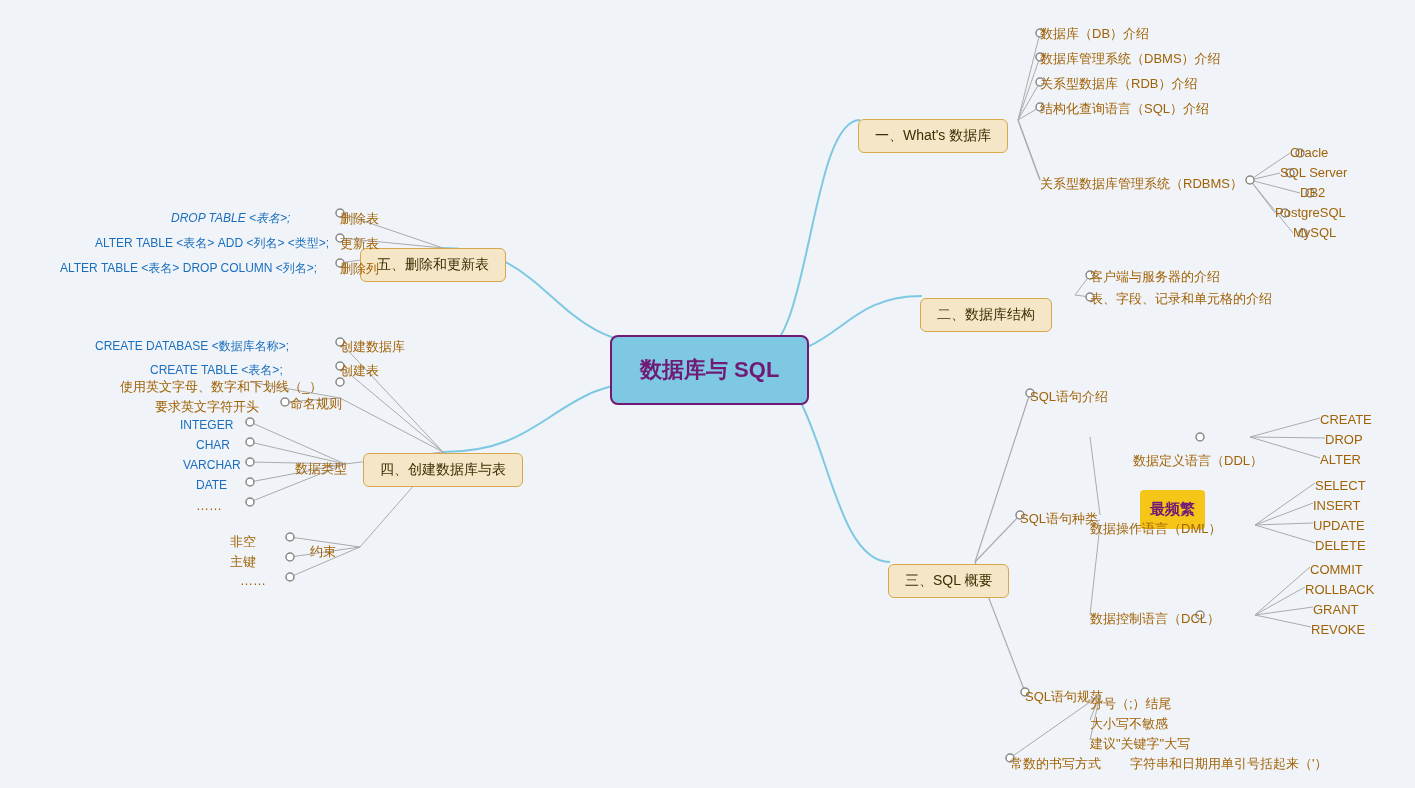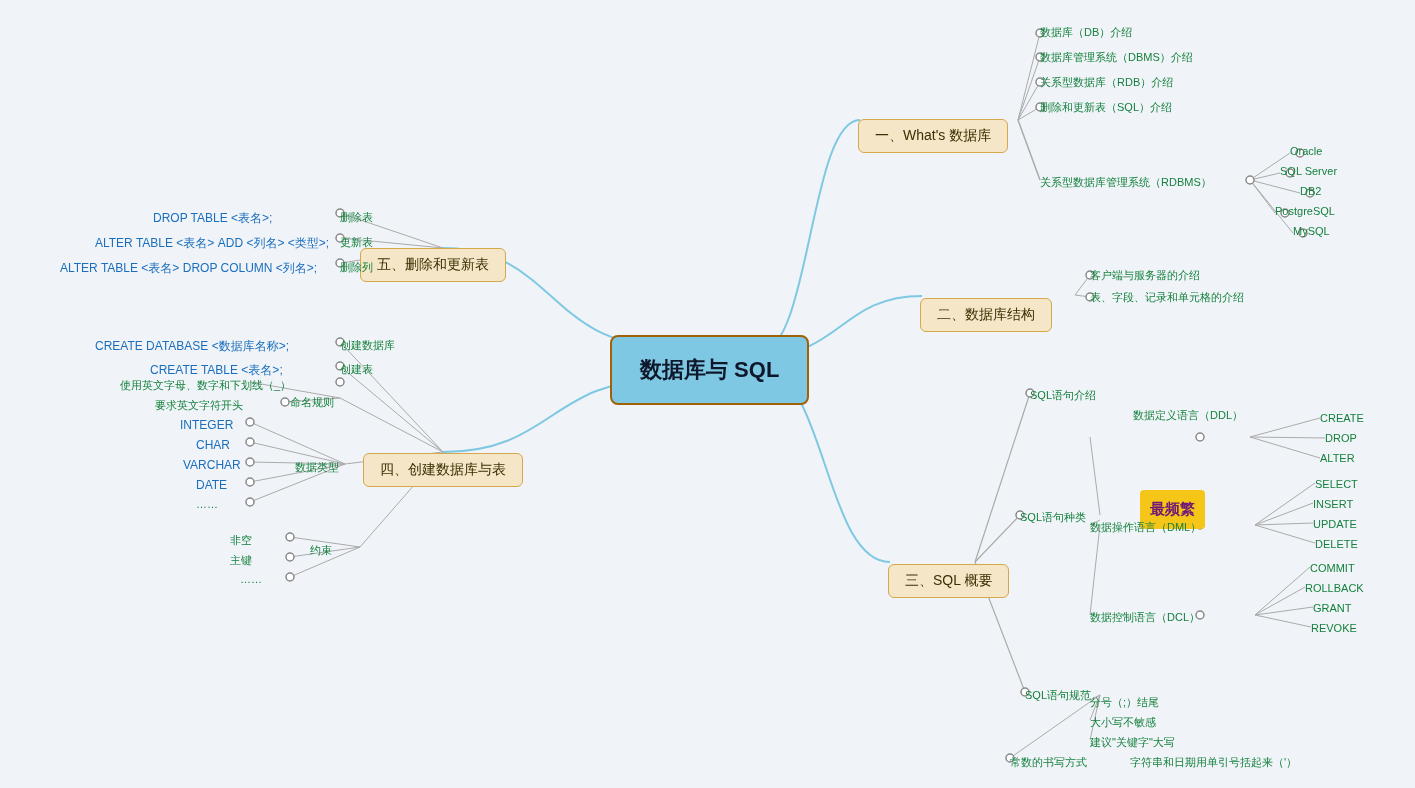--- a/index.html
+++ b/index.html
@@ -19,41 +19,41 @@
       pointer-events: none;
       z-index: 0;
     }
     .node {
       position: absolute;
       z-index: 2;
       text-align: center;
     }
     .center-node {
       background: #7ec8e3;
-      border: 2px solid #a16207;
+      border: 2px solid #701a75;
       border-radius: 8px;
       padding: 18px 28px;
       font-size: 22px;
       font-weight: bold;
-      color: #0f172a;
+      color: #701a75;
       white-space: nowrap;
     }
     .branch-node {
       background: #f5e6c8;
       border: 1.5px solid #d4a84b;
       border-radius: 6px;
       padding: 7px 16px;
       font-size: 14px;
       color: #3a3000;
       white-space: nowrap;
       margin-top: 16px;
     }
     .text-node {
-      font-size: 11px;
-      color: #15803d;
+      font-size: 13px;
+      color: #a16207;
       white-space: nowrap;
       background: transparent;
     }
     .code-text {
       color: #1a6ebd;
       font-size: 12px;
       white-space: nowrap;
     }
     .highlight-node {
       background: #f5c518;
@@ -163,21 +163,21 @@
 
 <div class="node center-node" style="left:610px; top:335px;">数据库与 SQL</div>
 
 <div class="node branch-node" style="left:858px; top:103px;">
   <span>一、What's 数据库</span>
 </div>
 
 <div class="node text-node" style="left:1040px; top:25px;">数据库（DB）介绍</div>
 <div class="node text-node" style="left:1040px; top:50px;">数据库管理系统（DBMS）介绍</div>
 <div class="node text-node" style="left:1040px; top:75px;">关系型数据库（RDB）介绍</div>
-<div class="node text-node" style="left:1040px; top:100px;">删除和更新表（SQL）介绍</div>
+<div class="node text-node" style="left:1040px; top:100px;">结构化查询语言（SQL）介绍</div>
 
 <div class="node text-node" style="left:1040px; top:175px;">关系型数据库管理系统（RDBMS）</div>
 
 <div class="node text-node" style="left:1290px; top:145px;">Oracle</div>
 <div class="node text-node" style="left:1280px; top:165px;">SQL Server</div>
 <div class="node text-node" style="left:1300px; top:185px;">DB2</div>
 <div class="node text-node" style="left:1275px; top:205px;">PostgreSQL</div>
 <div class="node text-node" style="left:1293px; top:225px;">MySQL</div>
 
 <div class="node branch-node" style="left:920px; top:282px;">
@@ -187,21 +187,21 @@
 <div class="node text-node" style="left:1090px; top:290px;">表、字段、记录和单元格的介绍</div>
 
 <div class="node branch-node" style="left:888px; top:548px;">
   <span>三、SQL 概要</span>
 </div>
 
 <div class="node text-node" style="left:1030px; top:388px;">SQL语句介绍</div>
 
 <div class="node text-node" style="left:1020px; top:510px;">SQL语句种类</div>
 
-<div class="node text-node" style="left:1090px; top:408px;padding-left:43px;">数据定义语言（DDL）</div>
+<div class="node text-node" style="left:1090px; top:452px;padding-left:43px;">数据定义语言（DDL）</div>
 <div class="node text-node" style="left:1320px; top:412px;">CREATE</div>
 <div class="node text-node" style="left:1325px; top:432px;text-align:right;">DROP</div>
 <div class="node text-node" style="left:1320px; top:452px;">ALTER</div>
 
 <div class="node highlight-node" style="left:1140px; top:490px;">最频繁</div>
 
 <div class="node text-node" style="left:1090px; top:520px;">数据操作语言（DML）</div>
 <div class="node text-node" style="left:1315px; top:478px;">SELECT</div>
 <div class="node text-node" style="left:1313px; top:498px;">INSERT</div>
 <div class="node text-node" style="left:1313px; top:518px;">UPDATE</div>
@@ -242,18 +242,18 @@
 
 <div class="node text-node" style="left:310px; top:543px;">约束</div>
 <div class="node text-node" style="left:230px; top:533px;">非空</div>
 <div class="node text-node" style="left:230px; top:553px;">主键</div>
 <div class="node text-node" style="left:240px; top:573px;">……</div>
 
 <div class="node branch-node" style="left:360px; top:232px;">
   <span>五、删除和更新表</span>
 </div>
 
-<div class="node text-node code-text" style="left:153px; top:210px;">DROP TABLE &lt;表名&gt;;</div>
+<div class="node text-node code-text" style="left:171px; top:210px;font-style:italic;">DROP TABLE &lt;表名&gt;;</div>
 <div class="node text-node" style="left:340px; top:210px;">删除表</div>
 <div class="node text-node code-text" style="left:95px; top:235px;">ALTER TABLE &lt;表名&gt; ADD &lt;列名&gt; &lt;类型&gt;;</div>
 <div class="node text-node" style="left:340px; top:235px;">更新表</div>
 <div class="node text-node code-text" style="left:60px; top:260px;">ALTER TABLE &lt;表名&gt; DROP COLUMN &lt;列名&gt;;</div>
 <div class="node text-node" style="left:340px; top:260px;">删除列</div>
 
 </body></html>

